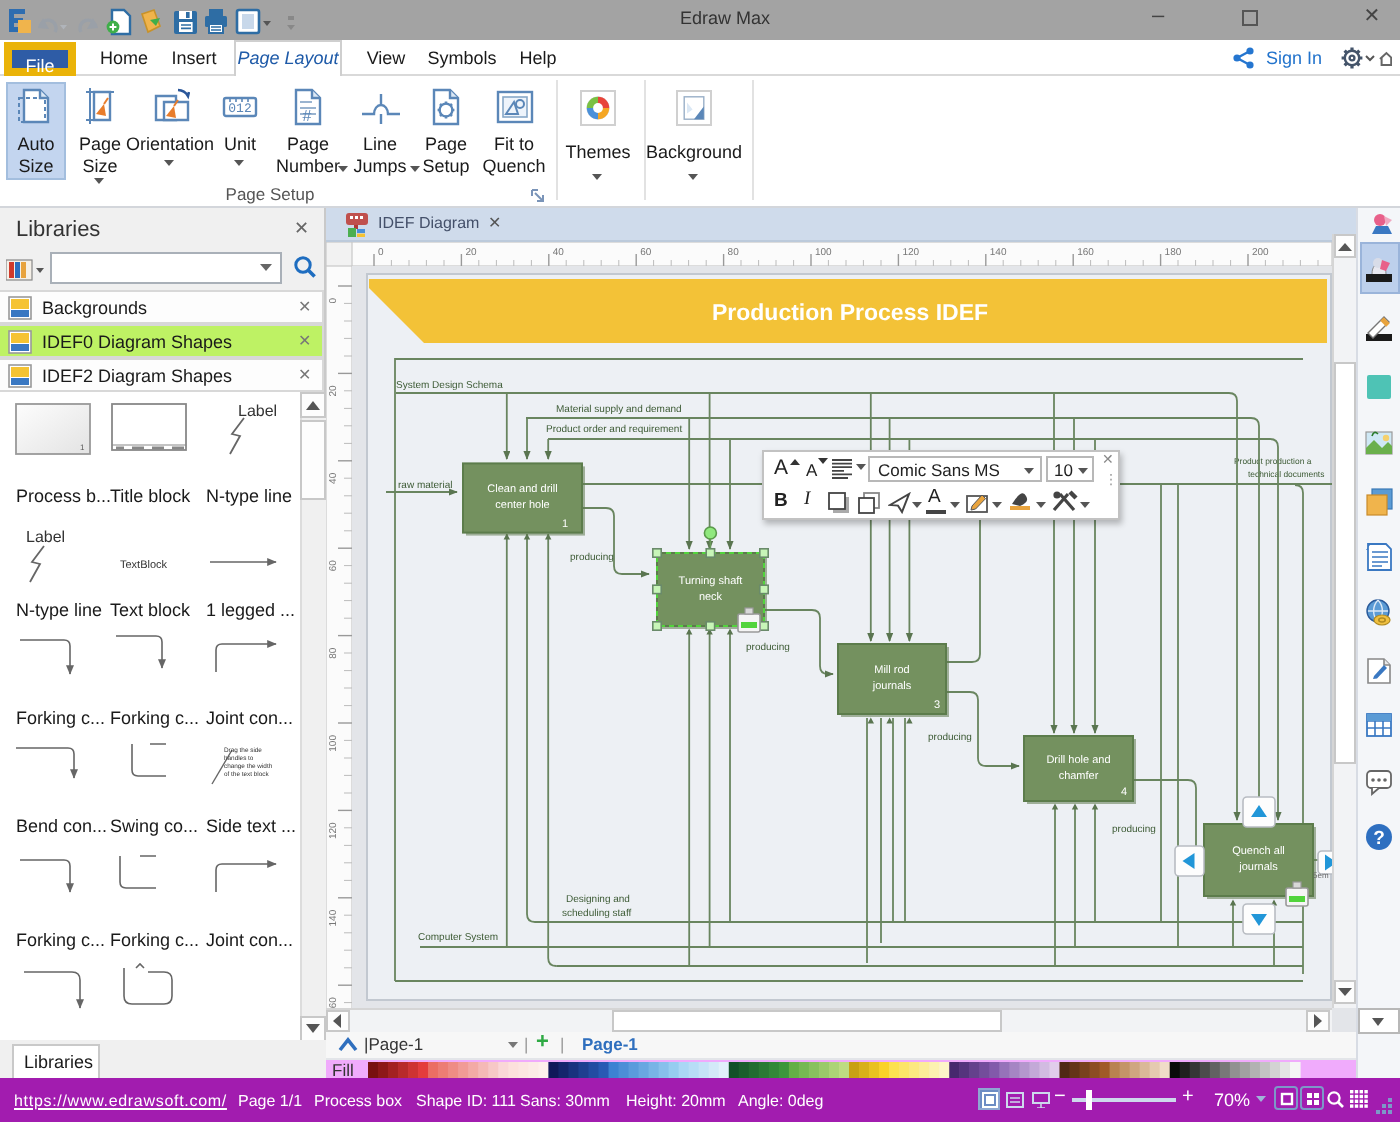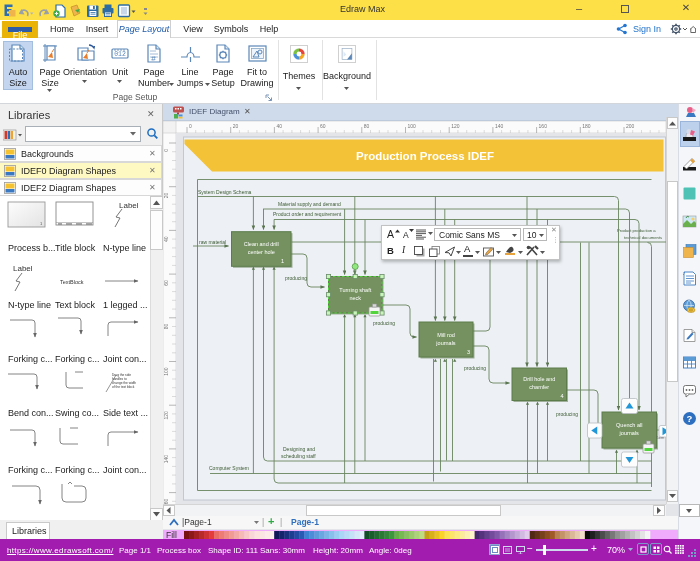--- a/index.html
+++ b/index.html
@@ -1,19 +1,19 @@
 <!DOCTYPE html>
 <html><head><meta charset="utf-8">
 <style>
 * { margin:0; padding:0; box-sizing:border-box; }
 body { width:700px; height:561px; overflow:hidden; font-family:"Liberation Sans",sans-serif; background:#fff; position:relative; }
 .abs { position:absolute; }
 </style></head>
 <body>
-<div class="abs" style="left:0;top:0;width:700px;height:20px;background:#fde047;">
+<div class="abs" style="left:0;top:0;width:700px;height:20px;background:#a3a3a3;">
   <div class="abs" style="left:340px;top:4px;font-size:9px;color:#333;">Edraw Max</div>
   <div class="abs" style="left:572px;top:2px;width:14px;height:14px;color:#444;font-size:11px;text-align:center;">–</div>
   <div class="abs" style="left:621px;top:5px;width:8px;height:8px;border:1px solid #555;"></div>
   <div class="abs" style="left:679px;top:2px;width:14px;height:14px;color:#444;font-size:10px;text-align:center;">✕</div>
   <svg class="abs" style="left:0px;top:2px" width="160" height="16" viewBox="0 0 160 16">
     <path d="M4.5,2.5 h8 v2.5 h-5.5 v2 h4.5 v2.5 h-4.5 v2 h5.5 v2.5 h-8 z" fill="#2e6db0"></path>
     <rect x="9" y="8" width="6.5" height="6.5" fill="#f0b44c"></rect>
     <path d="M20,12 a4,4 0 1 1 7.5,2" fill="none" stroke="#9aa0a8" stroke-width="1.7"></path>
     <path d="M21.5,7 l-2.5,5 5.5,0.5 z" fill="#9aa0a8"></path>
     <path d="M30,10.5 h3.5 l-1.75,2.2 z" fill="#b0b4ba"></path>
@@ -34,21 +34,21 @@
     <rect x="104.5" y="10" width="7" height="4.5" fill="#fff" stroke="#2e6da4" stroke-width="1"></rect>
     <path d="M105.5,11.5 h5 M105.5,13 h5" stroke="#2e6da4" stroke-width="0.7"></path>
     <rect x="118.5" y="3" width="11" height="11.5" rx="1" fill="#fff" stroke="#2e6da4" stroke-width="1.3"></rect>
     <rect x="121" y="5" width="6" height="7.5" fill="#c8d8ea"></rect>
     <path d="M131.5,8.5 h4 l-2,2.5 z" fill="#555"></path>
     <rect x="144" y="6" width="3" height="2" fill="#888"></rect>
     <path d="M143.5,10.5 h4 l-2,2.5 z" fill="#888"></path>
   </svg>
 </div>
 <div class="abs" style="left:0;top:20px;width:700px;height:18px;background:#fff;border-bottom:1px solid #d9d9d9;">
-  <div class="abs" style="left:2px;top:1px;width:36px;height:17px;background:#2e5ca6;border:6px solid #eab308;color:#fff;font-size:9px;text-align:center;line-height:16px;">File</div>
+  <div class="abs" style="left:2px;top:1px;width:36px;height:17px;background:#2e5ca6;border:4px solid #eab308;color:#fff;font-size:9px;text-align:center;line-height:16px;">File</div>
   <div class="abs" style="left:62px;top:4px;transform:translateX(-50%);font-size:9px;color:#1a1a1a;">Home</div>
   <div class="abs" style="left:97px;top:4px;transform:translateX(-50%);font-size:9px;color:#1a1a1a;">Insert</div>
   <div class="abs" style="left:193px;top:4px;transform:translateX(-50%);font-size:9px;color:#1a1a1a;">View</div>
   <div class="abs" style="left:231px;top:4px;transform:translateX(-50%);font-size:9px;color:#1a1a1a;">Symbols</div>
   <div class="abs" style="left:269px;top:4px;transform:translateX(-50%);font-size:9px;color:#1a1a1a;">Help</div>
   <div class="abs" style="left:117px;top:0px;width:54px;height:18px;background:#fff;border:1px solid #cfcfcf;border-bottom:none;z-index:3;"></div>
   <div class="abs" style="left:118px;top:17px;width:52px;height:2px;background:#fff;z-index:4;"></div>
   <div class="abs" style="left:144px;top:4px;transform:translateX(-50%);font-size:9px;color:#1e5aa8;z-index:5;font-style:italic;">Page Layout</div>
   <svg class="abs" style="left:616px;top:3px" width="12" height="12" viewBox="0 0 12 12">
     <circle cx="9" cy="2.5" r="1.8" fill="#2576d0"></circle>
@@ -92,21 +92,21 @@
       <path d="M0,0 h5 l-2.5,3 z" fill="#555"></path>
     </svg>
   <div class="abs" style="left:190px;top:29px;transform:translateX(-50%);font-size:9px;color:#1a1a1a;white-space:nowrap;">Line</div>
   <div class="abs" style="left:190px;top:40px;transform:translateX(-50%);font-size:9px;color:#1a1a1a;white-space:nowrap;">Jumps</div>
   <svg class="abs" style="left:205px;top:45px" width="6" height="4">
       <path d="M0,0 h5 l-2.5,3 z" fill="#555"></path>
     </svg>
   <div class="abs" style="left:223px;top:29px;transform:translateX(-50%);font-size:9px;color:#1a1a1a;white-space:nowrap;">Page</div>
   <div class="abs" style="left:223px;top:40px;transform:translateX(-50%);font-size:9px;color:#1a1a1a;white-space:nowrap;">Setup</div>
   <div class="abs" style="left:257px;top:29px;transform:translateX(-50%);font-size:9px;color:#1a1a1a;white-space:nowrap;">Fit to</div>
-  <div class="abs" style="left:257px;top:40px;transform:translateX(-50%);font-size:9px;color:#1a1a1a;white-space:nowrap;">Drawing</div>
+  <div class="abs" style="left:257px;top:40px;transform:translateX(-50%);font-size:9px;color:#1a1a1a;white-space:nowrap;">Quench</div>
   <div class="abs" style="left:299px;top:33px;transform:translateX(-50%);font-size:9px;color:#1a1a1a;white-space:nowrap;">Themes</div>
   <svg class="abs" style="left:296px;top:49px" width="6" height="4">
       <path d="M0,0 h5 l-2.5,3 z" fill="#555"></path>
     </svg>
   <div class="abs" style="left:347px;top:33px;transform:translateX(-50%);font-size:9px;color:#1a1a1a;white-space:nowrap;">Background</div>
   <svg class="abs" style="left:344px;top:49px" width="6" height="4">
       <path d="M0,0 h5 l-2.5,3 z" fill="#555"></path>
     </svg>
   <div class="abs" style="left:135px;top:54px;transform:translateX(-50%);font-size:8.5px;color:#555;">Page Setup</div>
   <div class="abs" style="left:278px;top:2px;width:1px;height:60px;background:#e2e2e2;"></div>
@@ -200,21 +200,21 @@
   </div>
   <div class="abs" style="left:0;top:41px;width:162px;height:17px;background:#fdfdfd;border:1px solid #d8d8d8;border-left:none;">
     <svg class="abs" style="left:4px;top:2px" width="12" height="12" viewBox="0 0 12 12">
         <rect x="0.5" y="0.5" width="11" height="11" fill="#fff" stroke="#999" stroke-width="0.8"></rect>
         <rect x="1.5" y="1.5" width="9" height="5" fill="#f5c332"></rect>
         <rect x="1.5" y="7" width="9" height="3.5" fill="#3a78c2"></rect>
       </svg>
     <div class="abs" style="left:21px;top:3px;font-size:9px;color:#1a1a1a;">Backgrounds</div>
     <div class="abs" style="left:149px;top:3px;font-size:8px;color:#777;">✕</div>
   </div>
-  <div class="abs" style="left:0;top:58px;width:162px;height:17px;background:#fef9c3;border:1px solid #d8d8d8;border-left:none;">
+  <div class="abs" style="left:0;top:58px;width:162px;height:17px;background:#bef264;border:1px solid #d8d8d8;border-left:none;">
     <svg class="abs" style="left:4px;top:2px" width="12" height="12" viewBox="0 0 12 12">
         <rect x="0.5" y="0.5" width="11" height="11" fill="#fff" stroke="#999" stroke-width="0.8"></rect>
         <rect x="1.5" y="1.5" width="9" height="5" fill="#f5c332"></rect>
         <rect x="1.5" y="7" width="9" height="3.5" fill="#3a78c2"></rect>
       </svg>
     <div class="abs" style="left:21px;top:3px;font-size:9px;color:#1a1a1a;">IDEF0 Diagram Shapes</div>
     <div class="abs" style="left:149px;top:3px;font-size:8px;color:#777;">✕</div>
   </div>
   <div class="abs" style="left:0;top:75px;width:162px;height:17px;background:#fdfdfd;border:1px solid #d8d8d8;border-left:none;">
     <svg class="abs" style="left:4px;top:2px" width="12" height="12" viewBox="0 0 12 12">

